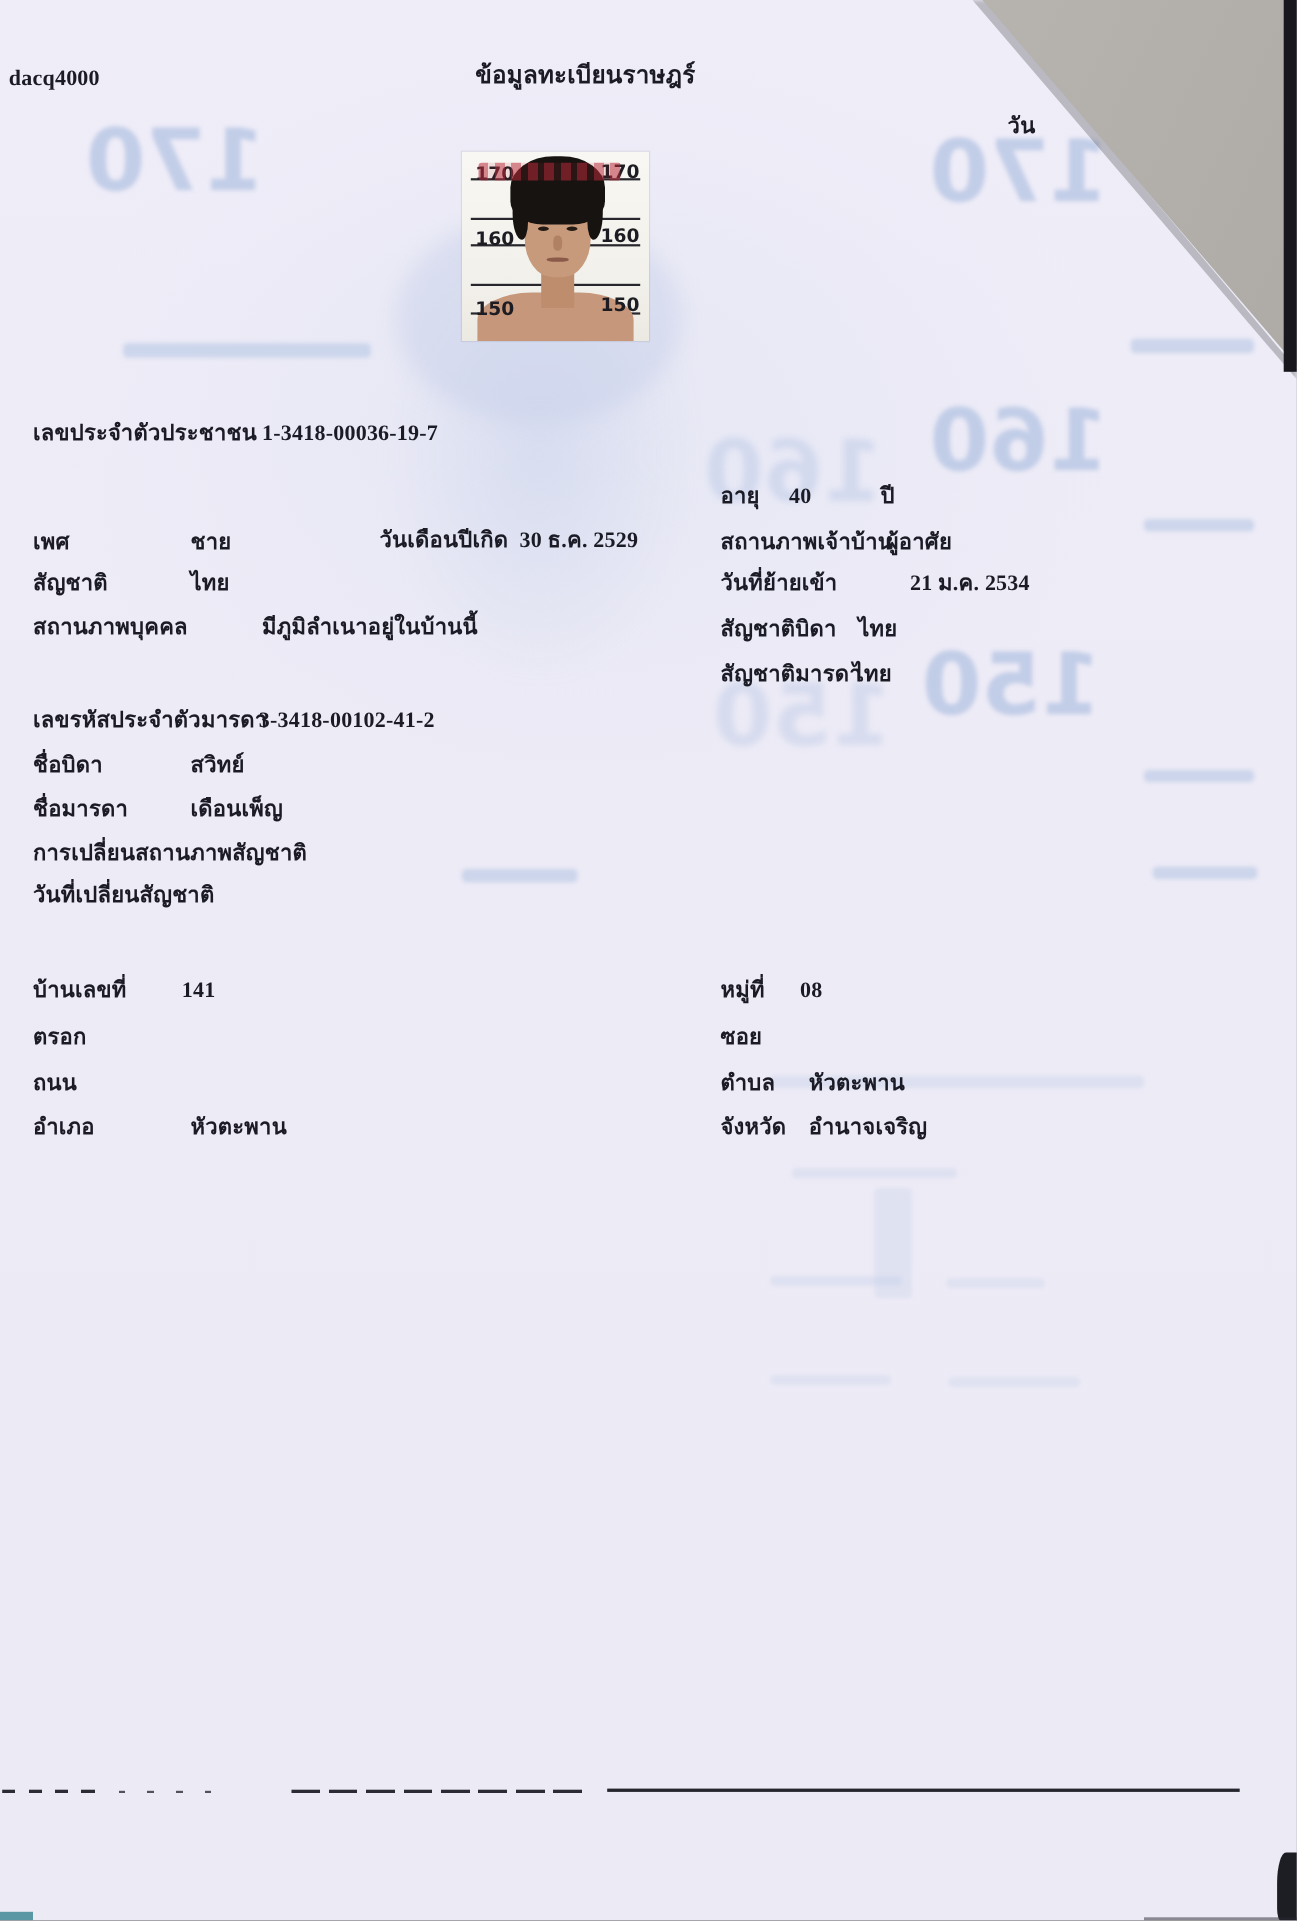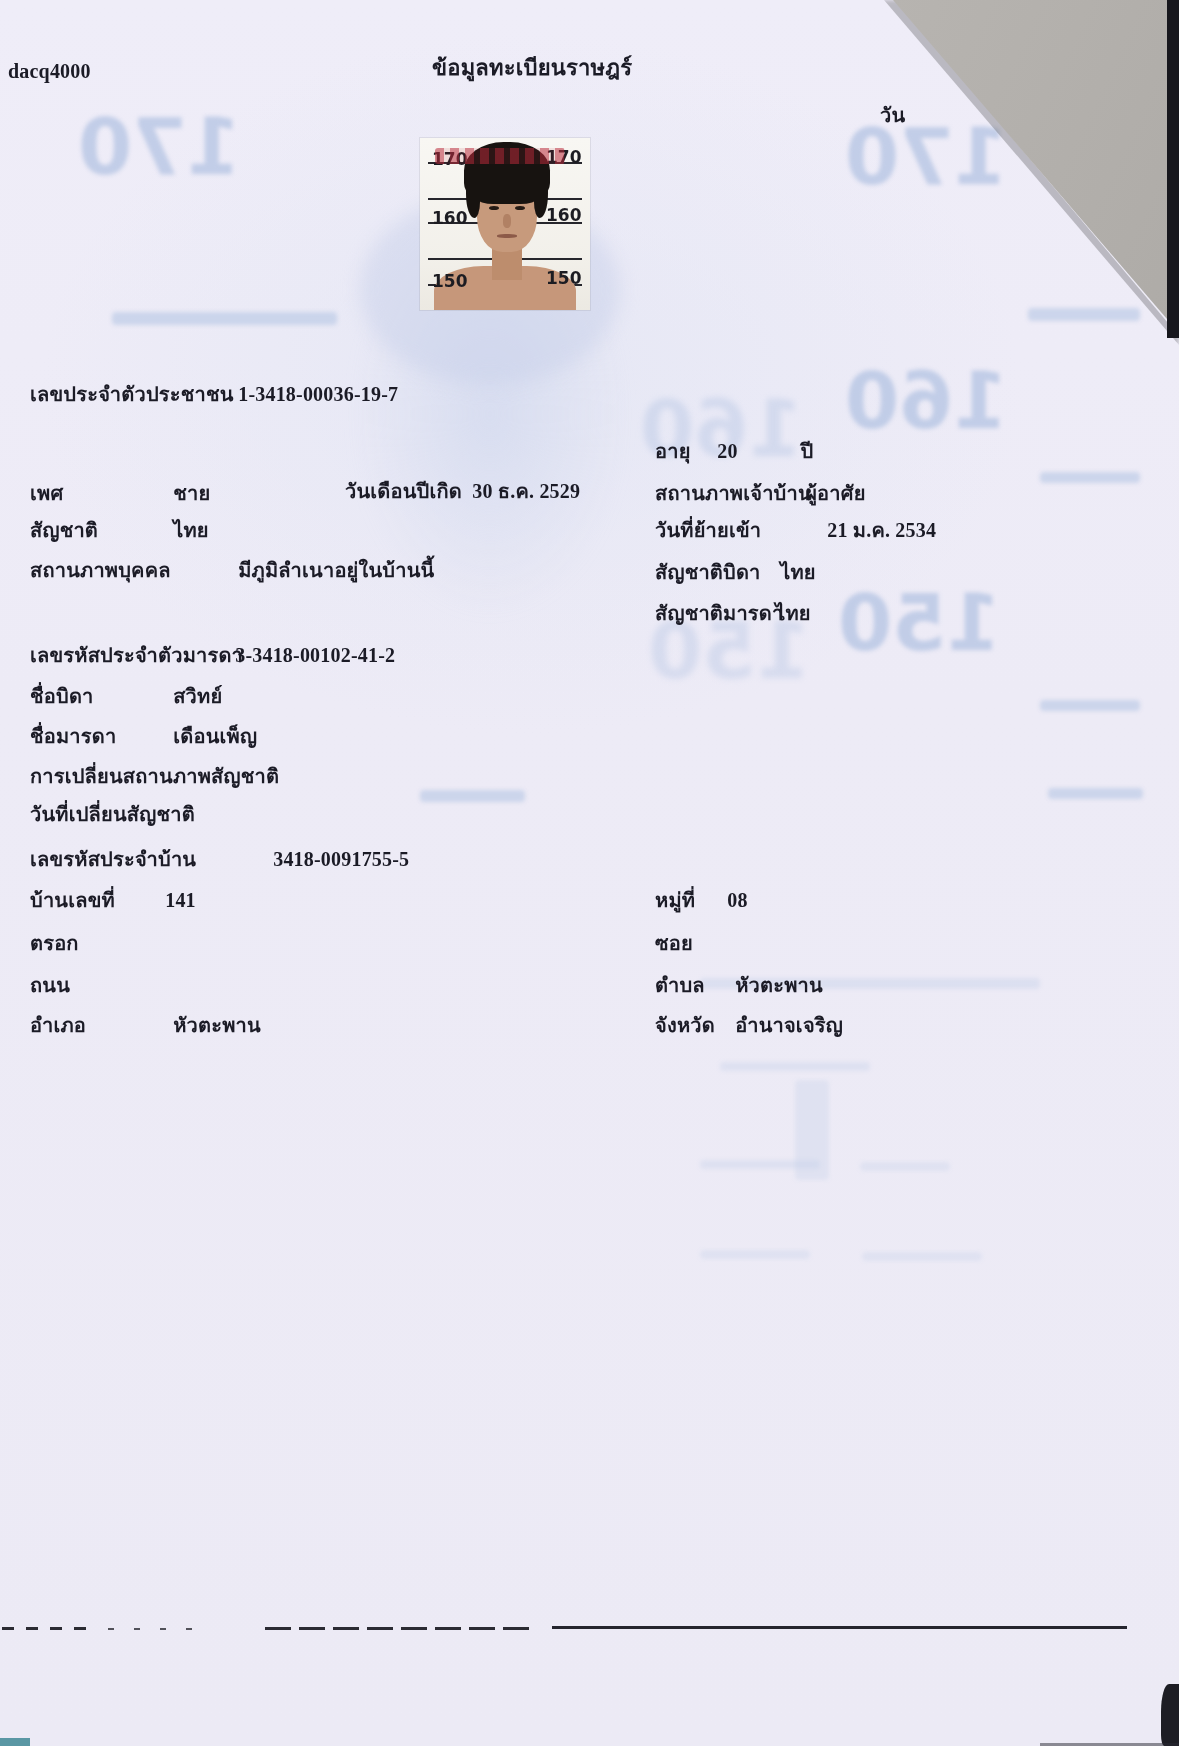--- a/index.html
+++ b/index.html
@@ -91,21 +91,21 @@
   <div class="ghostbar" style="left:700px;top:978px;width:340px;height:11px;opacity:.5"></div>
   <div class="ghostbar" style="left:720px;top:1062px;width:150px;height:9px;opacity:.45"></div>
   <div class="ghostbar" style="left:795px;top:1080px;width:34px;height:100px;opacity:.4"></div>
   <div class="ghostbar" style="left:700px;top:1160px;width:120px;height:9px;opacity:.45"></div>
   <div class="ghostbar" style="left:860px;top:1162px;width:90px;height:9px;opacity:.4"></div>
   <div class="ghostbar" style="left:700px;top:1250px;width:110px;height:9px;opacity:.4"></div>
   <div class="ghostbar" style="left:862px;top:1252px;width:120px;height:9px;opacity:.4"></div>
 
   <span class="txt" style="left:8px;top:57px">dacq4000</span>
   <span class="txt" style="left:432px;top:52px;font-size:22px">ข้อมูลทะเบียนราษฎร์</span>
-  <span class="txt" style="left:880px;top:101px">วัน</span>
+  <span class="txt" style="left:916px;top:101px">วัน</span>
 
   <div id="photo">
     <div class="rline" style="top:24px"></div>
     <div class="rline" style="top:60px"></div>
     <div class="rline" style="top:84px"></div>
     <div class="rline" style="top:120px"></div>
     <div class="rline" style="top:146px"></div>
 
     <div class="shoulders"></div>
     <div class="neck"></div>
@@ -162,42 +162,38 @@
   <div class="row" style="left:30px;top:722px">
     <span class="lbl" style="width:138px">ชื่อมารดา</span>
     <span class="val">เดือนเพ็ญ</span>
   </div>
   <div class="row" style="left:30px;top:762px">
     <span class="lbl">การเปลี่ยนสถานภาพสัญชาติ</span>
   </div>
   <div class="row" style="left:30px;top:800px">
     <span class="lbl">วันที่เปลี่ยนสัญชาติ</span>
   </div>
-  <div class="row" style="left:30px;top:845px">
-    <span class="lbl" style="width:238px">เลขรหัสประจำบ้าน</span>
-    <span class="val">3418-0091755-5</span>
-  </div>
   <div class="row" style="left:30px;top:886px">
     <span class="lbl" style="width:130px">บ้านเลขที่</span>
     <span class="val">141</span>
   </div>
   <div class="row" style="left:30px;top:929px">
     <span class="lbl">ตรอก</span>
   </div>
   <div class="row" style="left:30px;top:971px">
     <span class="lbl">ถนน</span>
   </div>
   <div class="row" style="left:30px;top:1011px">
     <span class="lbl" style="width:138px">อำเภอ</span>
     <span class="val">หัวตะพาน</span>
   </div>
 
   <div class="row" style="left:655px;top:437px">
     <span class="lbl" style="width:57px">อายุ</span>
-    <span class="val" style="width:78px">20</span>
+    <span class="val" style="width:78px">40</span>
     <span class="val">ปี</span>
   </div>
   <div class="row" style="left:655px;top:479px">
     <span class="lbl" style="width:145px">สถานภาพเจ้าบ้าน</span>
     <span class="val">ผู้อาศัย</span>
   </div>
   <div class="row" style="left:655px;top:516px">
     <span class="lbl" style="width:167px">วันที่ย้ายเข้า</span>
     <span class="val">21 ม.ค. 2534</span>
   </div>

